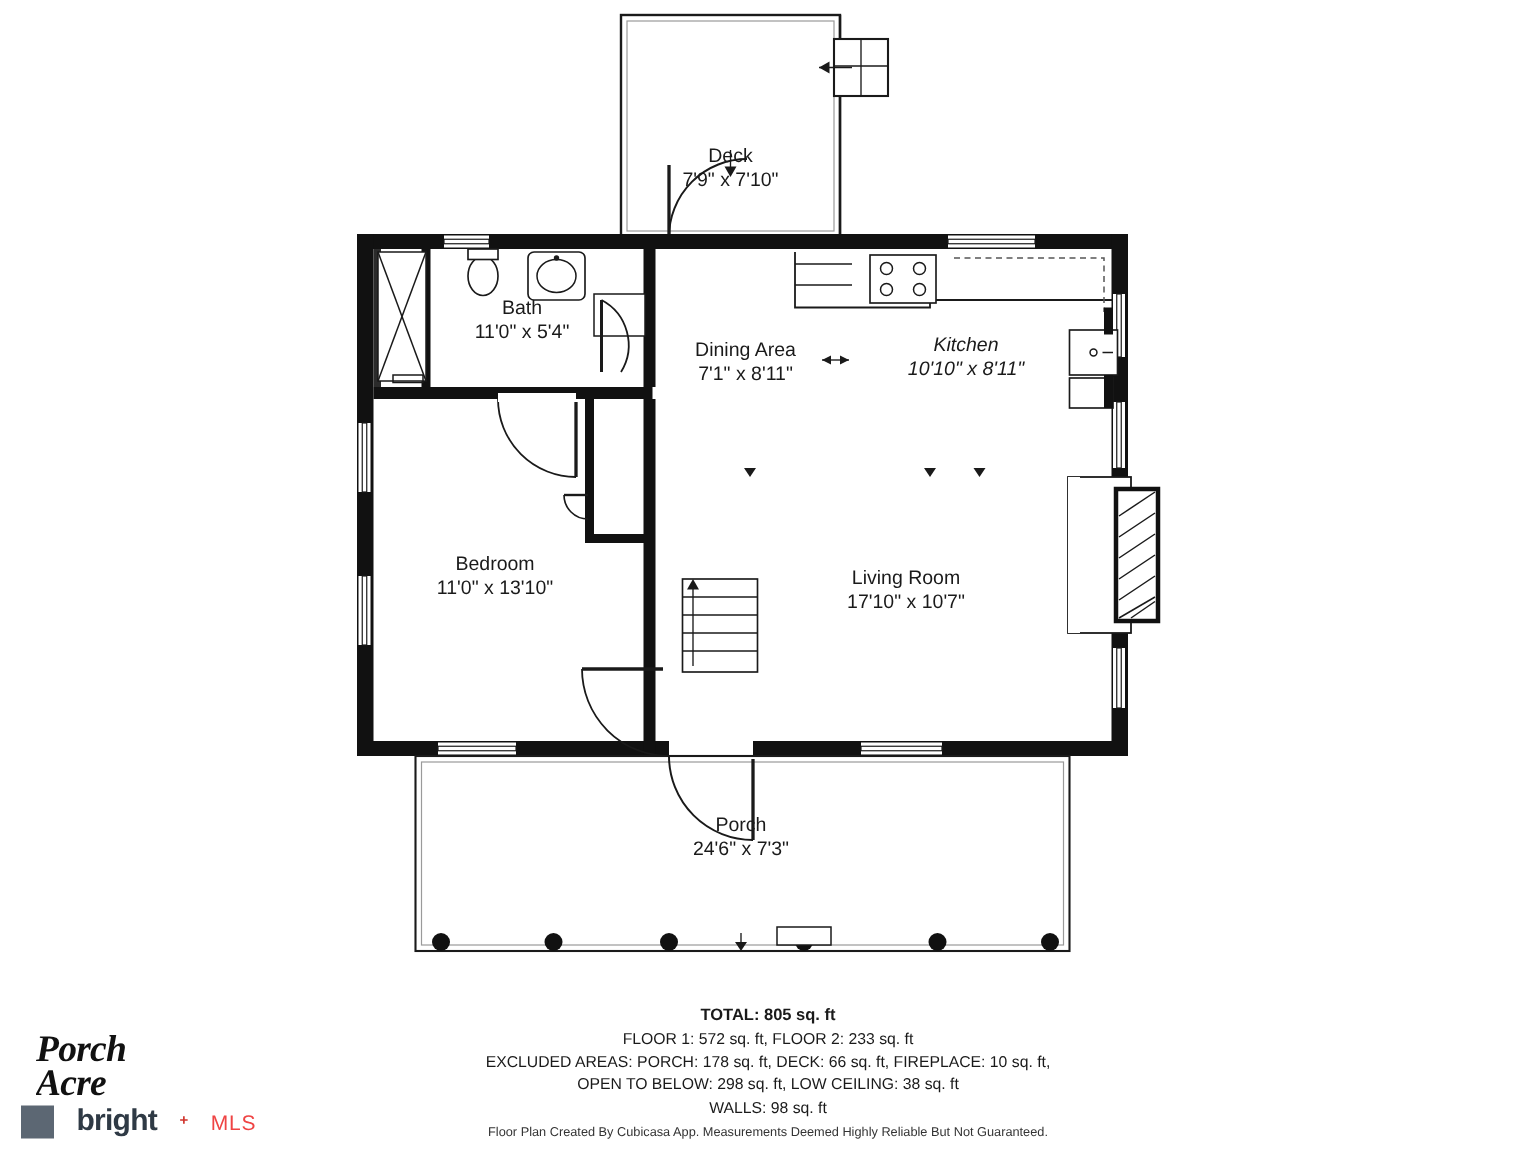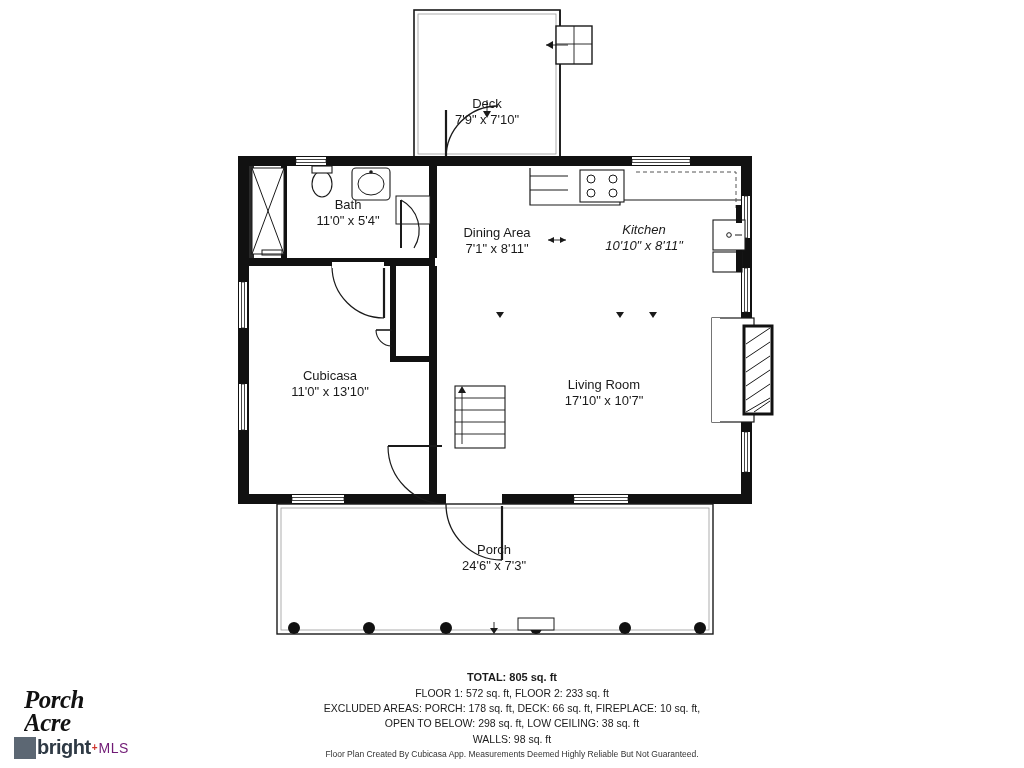--- a/index.html
+++ b/index.html
@@ -81,21 +81,21 @@
     color: #111;
     letter-spacing: -0.5px;
   }
 
   #bright {
     position: absolute;
     left: 14px;
     top: 736px;
     display: flex;
     align-items: center;
-    gap: 1px;
+    gap: 15px;
     text-align: right;
   }
   #bright .b-mark {
     width: 22px;
     height: 22px;
     background: #5c6773;
   }
   #bright .b-name {
     font-size: 20px;
     font-weight: bold;
@@ -103,21 +103,21 @@
     letter-spacing: -0.5px;
   }
   #bright .b-sup {
     font-size: 10px;
     color: #d0342c;
     vertical-align: super;
     font-weight: bold;
   }
   #bright .b-mls {
     font-size: 14px;
-    color: #701a75;
+    color: #ef4444;
     letter-spacing: 0.5px;
   }
 </style>
 </head>
 <body>
 
 <svg id="plan" viewBox="0 0 1024 660">
 
   <g>
     <rect x="414" y="10" width="146" height="148" fill="#ffffff" stroke="#1a1a1a" stroke-width="1.6"></rect>
@@ -326,21 +326,21 @@
   <span class="rm-name">Dining Area</span>
   <span class="rm-dim">7'1" x 8'11"</span>
 </div>
 
 <div class="label" style="left:564px; top:222px; width:160px;font-style:italic;">
   <span class="rm-name">Kitchen</span>
   <span class="rm-dim">10'10" x 8'11"</span>
 </div>
 
 <div class="label" style="left:250px; top:368px; width:160px;">
-  <span class="rm-name">Cubicasa</span>
+  <span class="rm-name">Bedroom</span>
   <span class="rm-dim">11'0" x 13'10"</span>
 </div>
 
 <div class="label" style="left:524px; top:377px; width:160px;">
   <span class="rm-name">Living Room</span>
   <span class="rm-dim">17'10" x 10'7"</span>
 </div>
 
 <div class="label" style="left:414px; top:542px; width:160px;">
   <span class="rm-name">Porch</span>

